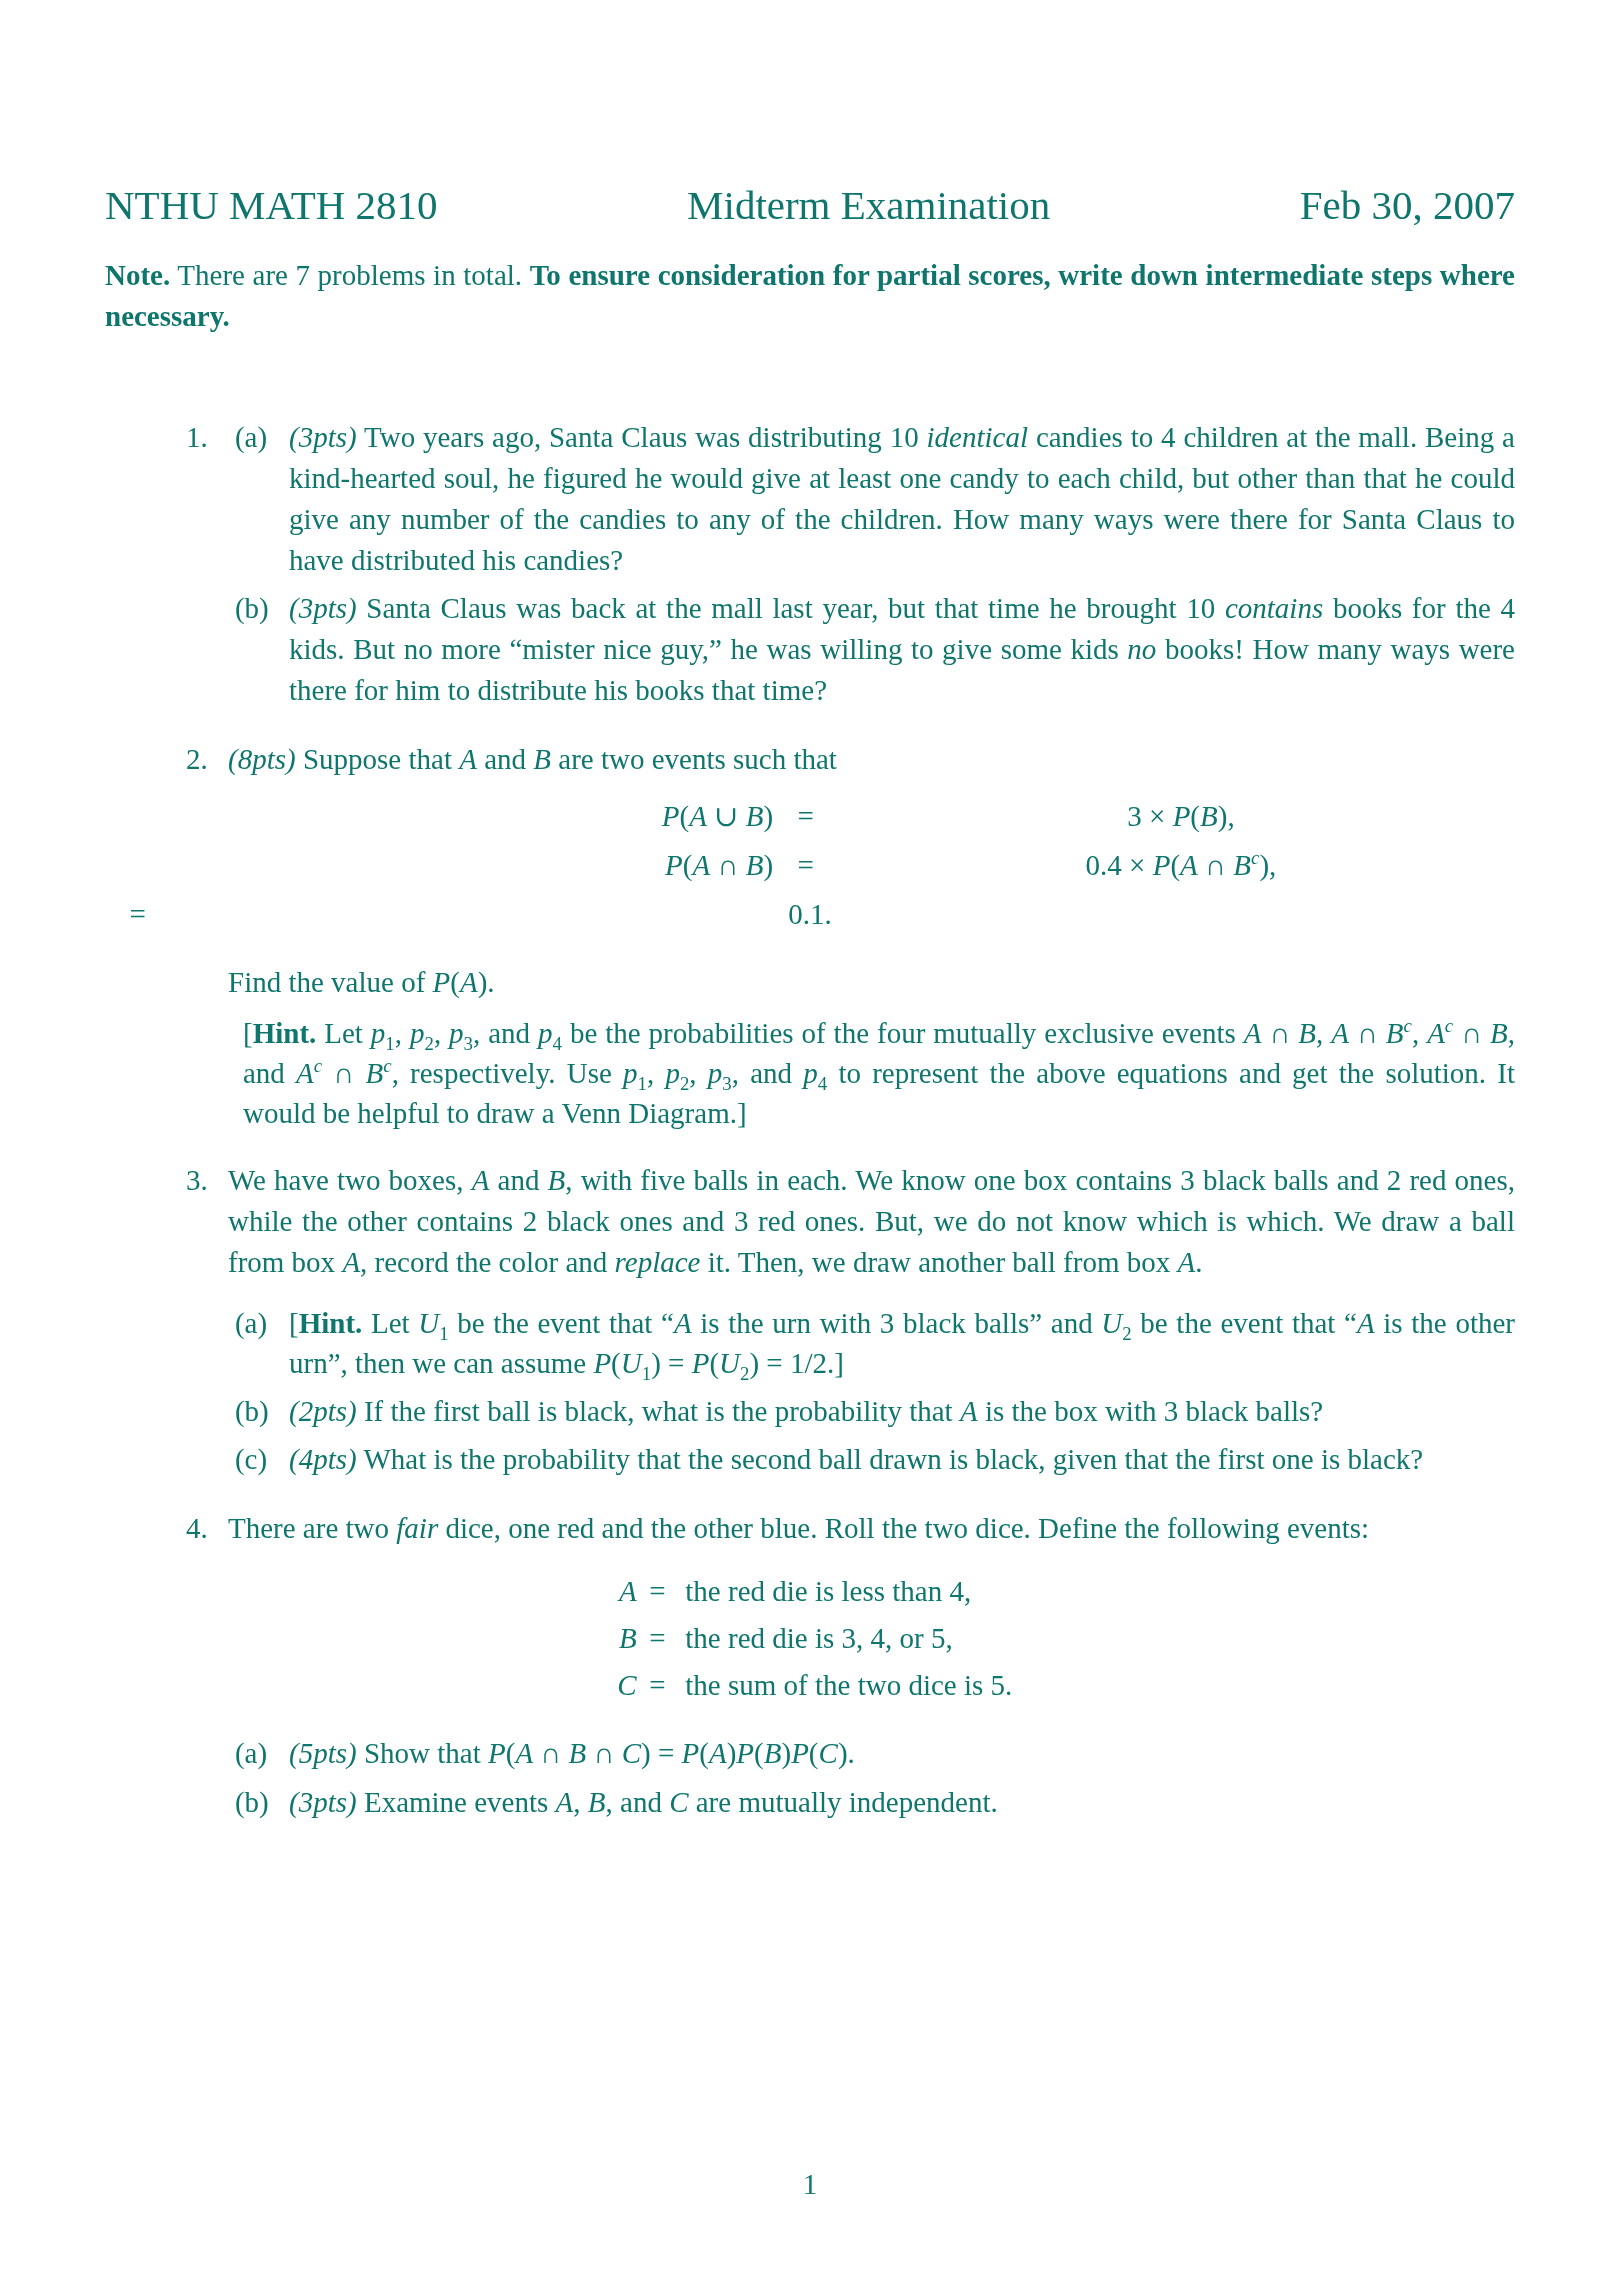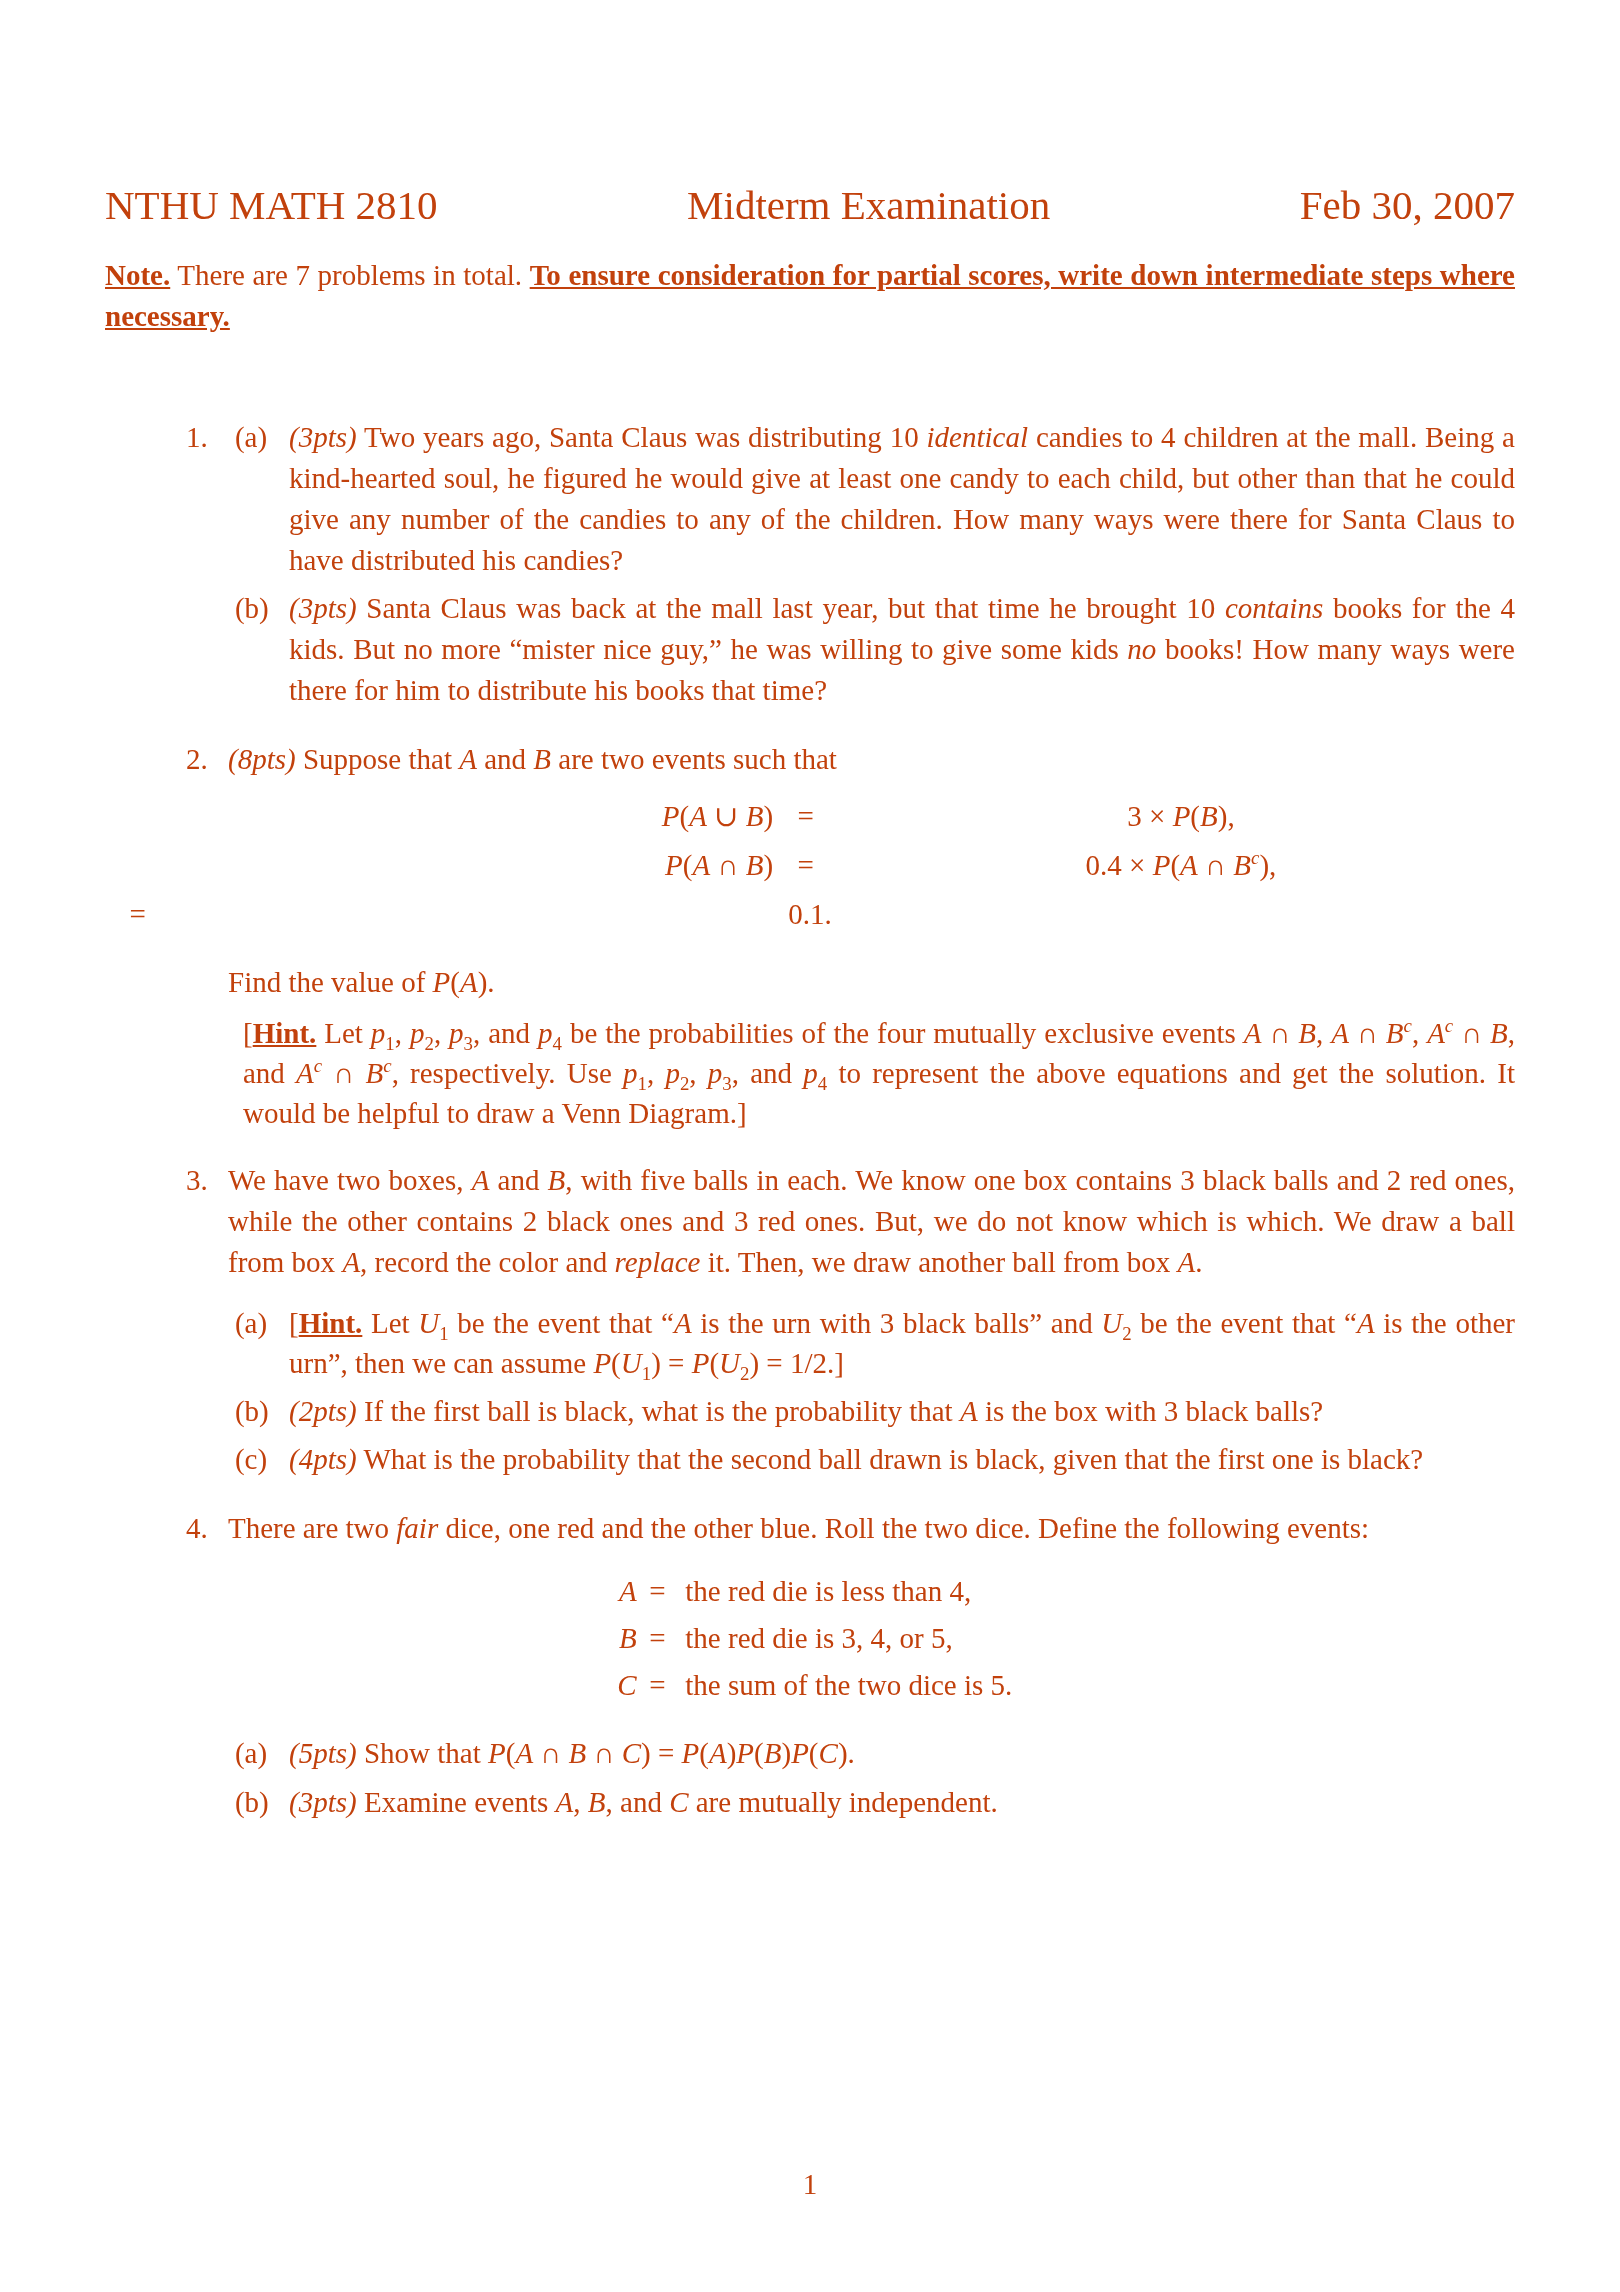--- a/index.html
+++ b/index.html
@@ -1,21 +1,21 @@
 <!DOCTYPE html>
 <html><head>
 <meta charset="utf-8">
 <style>
   html,body { margin:0; padding:0; background:#888; }
   .page {
     position:relative;
     width:1620px; height:2293px;
     margin:0 auto;
     background:#ffffff;
-    color:#c2410c;
+    color:#0f766e;
     font-family:"Liberation Serif","DejaVu Serif",serif;
     font-size:29px; line-height:41px;
     box-sizing:border-box;
     padding:176px 105px 0 105px;
     overflow:hidden;
   }
   .header { display:flex; justify-content:space-between; align-items:baseline;
             font-size:41px; line-height:59px; }
   .note { margin:19.6px 0 0 0; text-align:justify; }
   p { margin:0; }
@@ -38,21 +38,21 @@
   .eqn .eqs { padding:0 33px 0 24.5px; }
   .eqn .rhs { text-align:center; }
   .evt-wrap { margin:19.6px 0 23.5px -123px; }
   .evt { display:table; margin:0 auto; line-height:47px; }
   .evt-row { display:table-row; }
   .evt .lhs { display:table-cell; text-align:right; min-width:29px; }
   .evt .eqs { display:table-cell; padding:0 19.6px 0 12.7px; }
   .evt .rhs { display:table-cell; text-align:left; }
   .footer { position:absolute; left:0; top:2164px; width:100%; text-align:center; }
   .s-i  { font-style:italic; }
-  .s-b  { font-weight:bold;text-decoration:underline; }
+  .s-b  { font-weight:bold; }
   .s-sup { vertical-align:super; font-size:65%; line-height:0; }
   .s-sub { vertical-align:sub;   font-size:65%; line-height:0; }
 </style>
 </head>
 <body>
 
 <div class="page">
 
   <div class="header">
     <span>NTHU MATH 2810</span>

